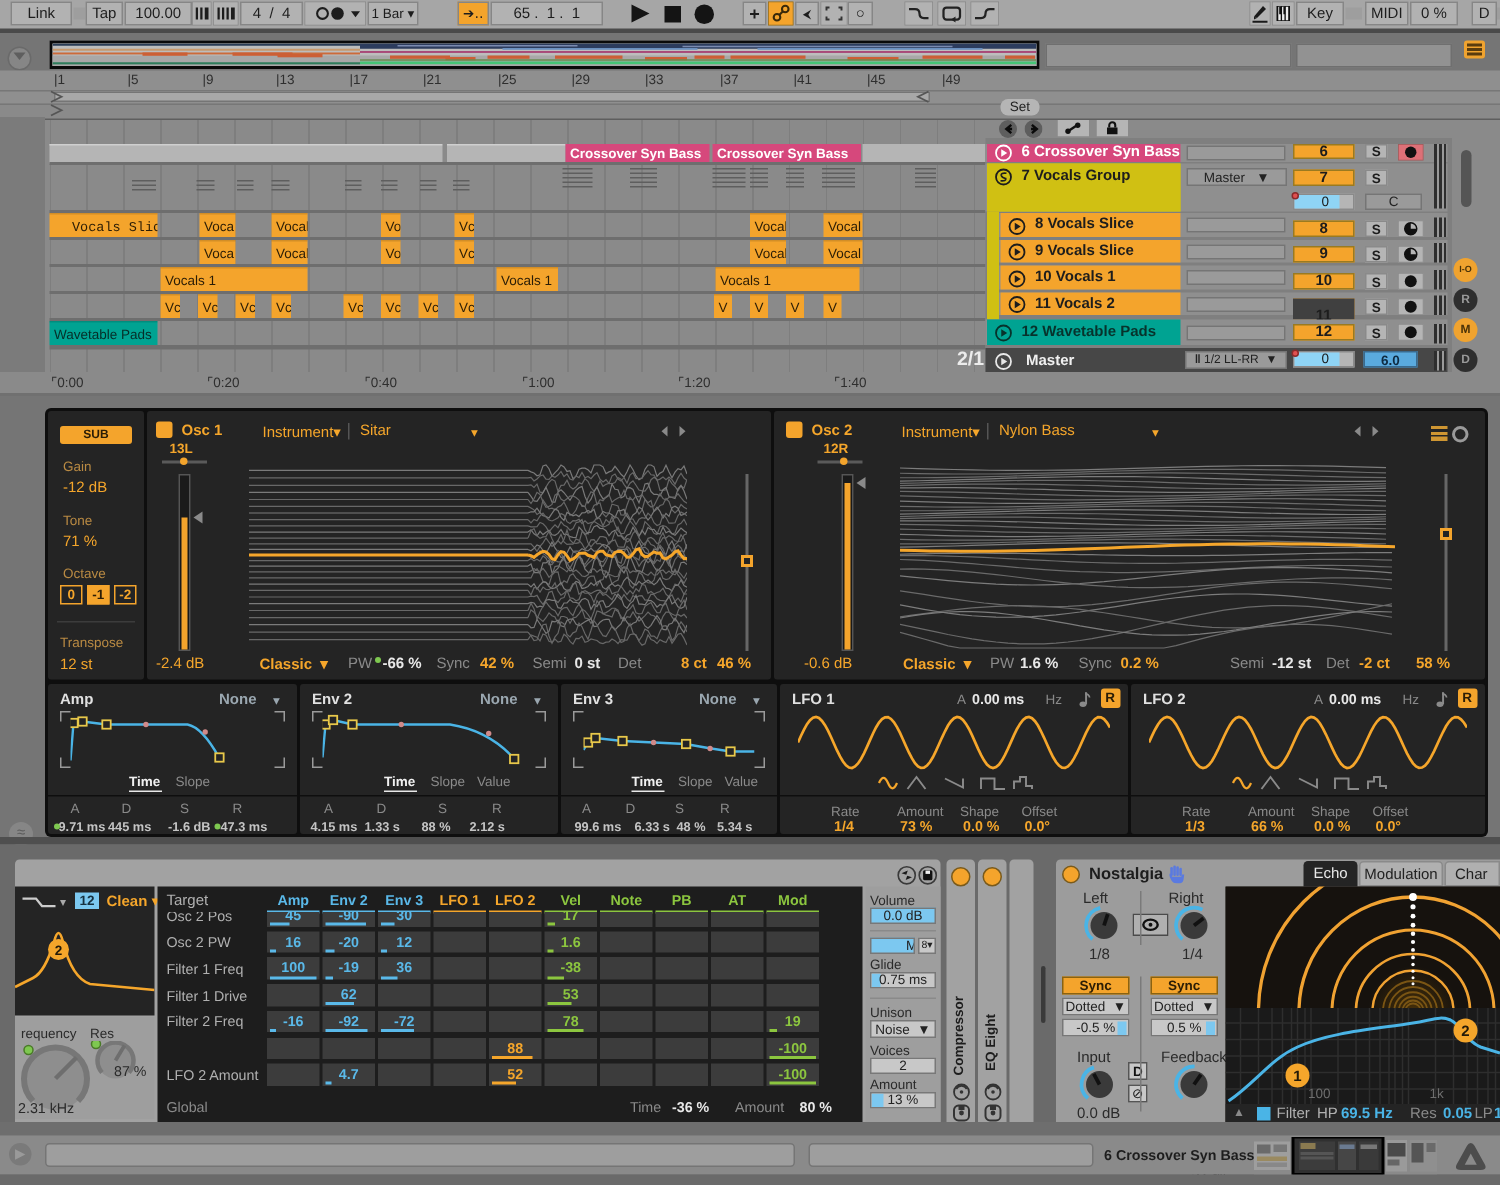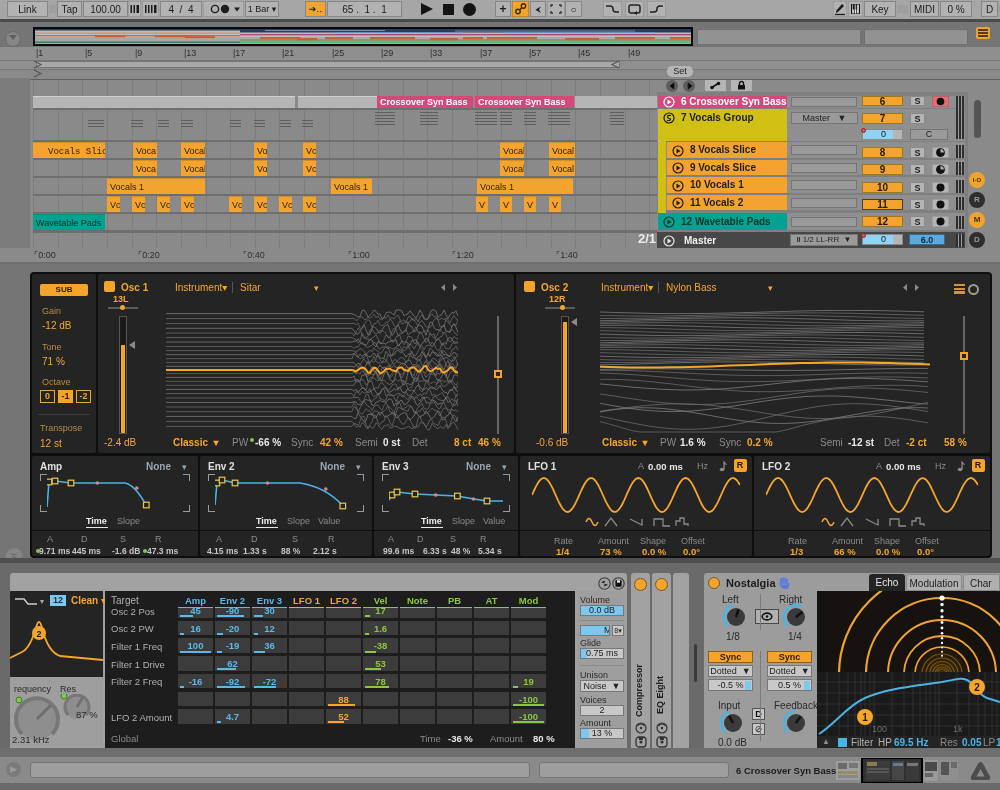--- a/index.html
+++ b/index.html
@@ -139,21 +139,21 @@
 <div class="a" style="left:36px;top:48px;width:30px;height:10px;font-size:9px;color:#2e2e2e;">|1</div>
 <div class="a" style="left:85px;top:48px;width:30px;height:10px;font-size:9px;color:#2e2e2e;">|5</div>
 <div class="a" style="left:135px;top:48px;width:30px;height:10px;font-size:9px;color:#2e2e2e;">|9</div>
 <div class="a" style="left:184px;top:48px;width:30px;height:10px;font-size:9px;color:#2e2e2e;">|13</div>
 <div class="a" style="left:233px;top:48px;width:30px;height:10px;font-size:9px;color:#2e2e2e;">|17</div>
 <div class="a" style="left:282px;top:48px;width:30px;height:10px;font-size:9px;color:#2e2e2e;">|21</div>
 <div class="a" style="left:332px;top:48px;width:30px;height:10px;font-size:9px;color:#2e2e2e;">|25</div>
 <div class="a" style="left:381px;top:48px;width:30px;height:10px;font-size:9px;color:#2e2e2e;">|29</div>
 <div class="a" style="left:430px;top:48px;width:30px;height:10px;font-size:9px;color:#2e2e2e;">|33</div>
 <div class="a" style="left:480px;top:48px;width:30px;height:10px;font-size:9px;color:#2e2e2e;">|37</div>
-<div class="a" style="left:529px;top:48px;width:30px;height:10px;font-size:9px;color:#2e2e2e;">|57</div>
+<div class="a" style="left:529px;top:48px;width:30px;height:10px;font-size:9px;color:#2e2e2e;">|41</div>
 <div class="a" style="left:578px;top:48px;width:30px;height:10px;font-size:9px;color:#2e2e2e;">|45</div>
 <div class="a" style="left:628px;top:48px;width:30px;height:10px;font-size:9px;color:#2e2e2e;">|49</div>
 <div class="a" style="left:0;top:60px;width:1000px;height:9px;background:#8f8f8f;border-top:1px solid #777;"></div>
 <div class="a" style="left:36px;top:61px;width:584px;height:7px;background:#a8a8a8;border:1px solid #757575;box-sizing:border-box;"></div>
 <svg class="a" style="left:33px;top:60px;" width="10" height="9">
     <path d="M1,1 L8,4.5 L1,8" fill="none" stroke="#555" stroke-width="1.2"></path>
   </svg>
 <svg class="a" style="left:610px;top:60px;" width="10" height="9">
     <path d="M9,1 L2,4.5 L9,8" fill="none" stroke="#555" stroke-width="1.2"></path>
   </svg>
@@ -377,21 +377,21 @@
     </g>
   </svg>
 <div class="a" style="left:666px;top:194.8px;width:299px;height:15.6px;background:#8f8f8f;"></div>
 <div class="a" style="left:667px;top:194.8px;width:120px;height:15.6px;background:#f4a42c;"></div>
 <svg class="a" style="left:672px;top:197.3px;" width="12" height="12" viewBox="0 0 12 12">
     <circle cx="6" cy="6" r="5" fill="none" stroke="#1d1d1d" stroke-width="1.2"></circle>
     <path d="M4.5,3.5 L8.5,6 L4.5,8.5 Z" fill="#1d1d1d"></path>
   </svg>
 <div class="a" style="left:690px;top:196.8px;width:100px;height:12px;color:#1d1d1d;font-size:10px;font-weight:bold;white-space:nowrap;">11 Vocals 2</div>
 <div class="a" style="left:791px;top:197.8px;width:66px;height:10px;background:#9a9a9a;border:1px solid #757575;box-sizing:border-box;font-size:9px;color:#222;text-align:center;line-height:8px;white-space:nowrap;"></div>
-<div class="a" style="left:862px;top:199.3px;width:41px;height:11px;background:#f4a42c;border:1px solid #404040;box-sizing:border-box;font-size:10px;font-weight:bold;color:#1d1d1d;text-align:center;line-height:10px;">11</div>
+<div class="a" style="left:862px;top:199.3px;width:41px;height:11px;background:#f4a42c;border:7px solid #404040;box-sizing:border-box;font-size:10px;font-weight:bold;color:#1d1d1d;text-align:center;line-height:10px;">11</div>
 <div class="a" style="left:910px;top:199.3px;width:15px;height:11px;background:#b5b5b5;border:1px solid #8a8a8a;box-sizing:border-box;font-size:9px;font-weight:bold;color:#1d1d1d;text-align:center;line-height:10px;">S</div>
 <svg class="a" style="left:932px;top:199.3px;" width="17" height="11" viewBox="0 0 17 11">
     <rect width="17" height="11" fill="#b5b5b5" stroke="#8a8a8a"></rect>
     <g transform="translate(2.5,-0.5)">
       <circle cx="6" cy="6" r="4" fill="#111"></circle>
     </g>
   </svg>
 <div class="a" style="left:657px;top:213px;width:308px;height:17px;background:#8f8f8f;"></div>
 <div class="a" style="left:658px;top:213px;width:129px;height:17px;background:#00a392;"></div>
 <svg class="a" style="left:663px;top:216px;" width="12" height="12" viewBox="0 0 12 12">

